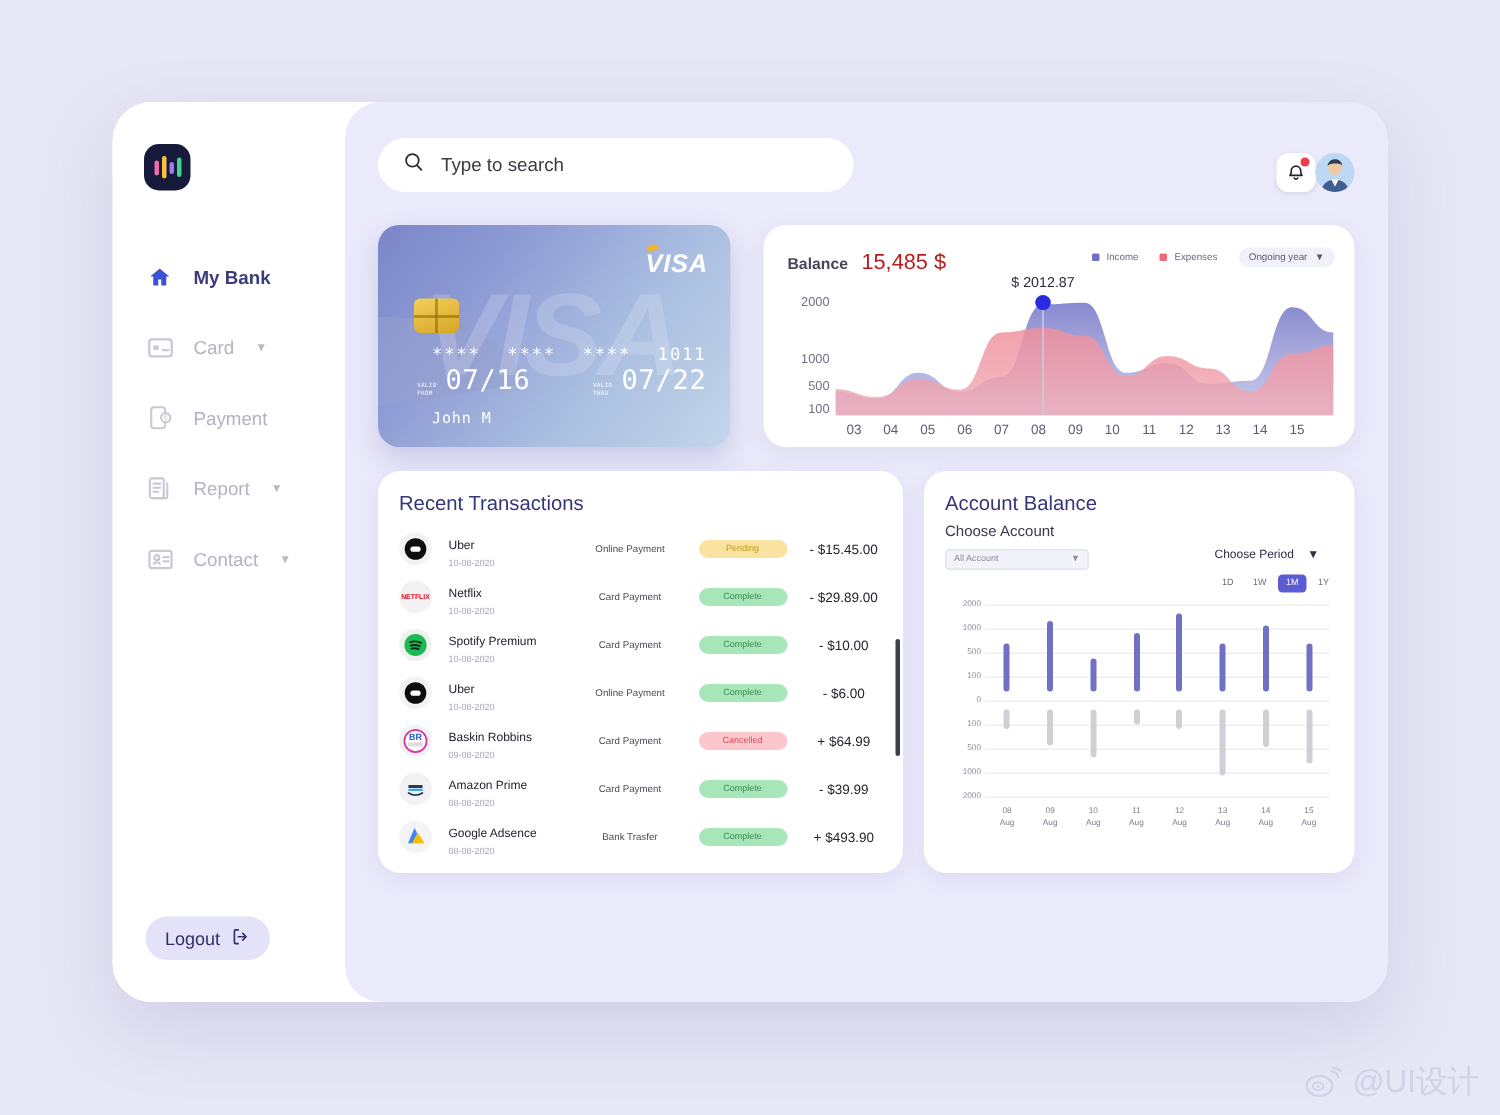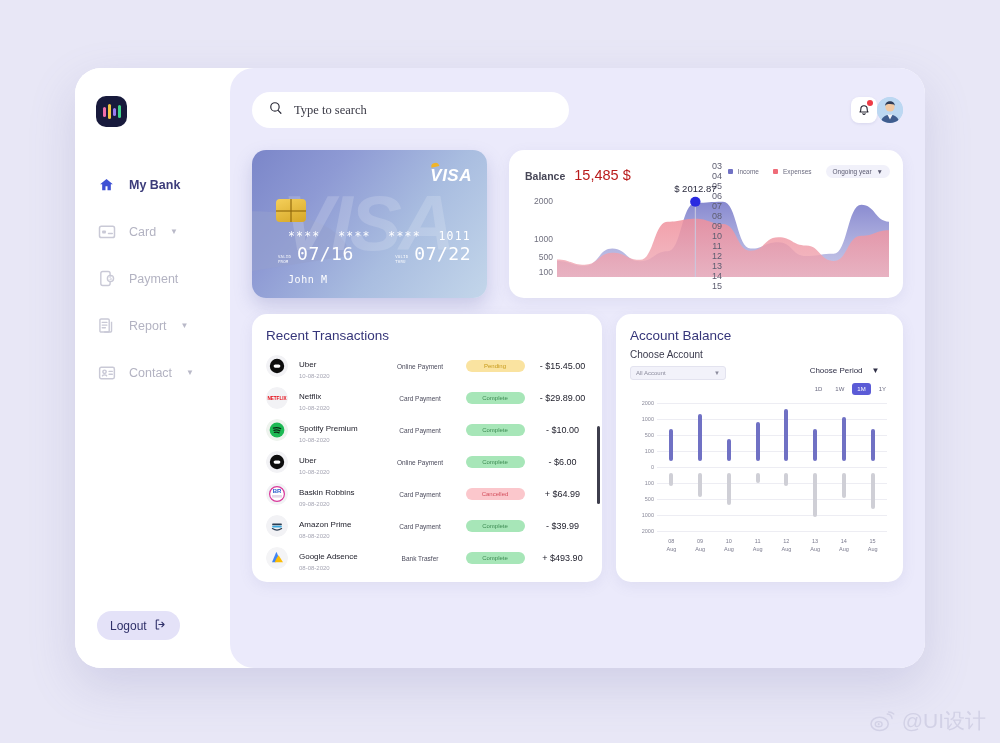--- a/index.html
+++ b/index.html
@@ -63,21 +63,21 @@
 
   
   .content {
     flex: 1; background: #ebeafb;
     border-radius: 24px 0 0 24px;
     padding: 24px 22px 22px 22px;
     position: relative;
   }
 
   
-  .topbar { display: flex; align-items: center; gap: 0; height: 36px; font-family: Liberation Serif, serif; }
+  .topbar { display: flex; align-items: flex-end; gap: 0; height: 36px; }
   .search {
     flex: 1; max-width: 496px; height: 36px;
     background: #fff; border-radius: 18px;
     display: flex; align-items: center; gap: 11px; padding: 0 17px;
   }
   .search input {
     border: none; outline: none; font-size: 12.5px; color: #262633;
     font-family: inherit; background: transparent; width: 100%;
   }
   .search input::placeholder { color: #3a3a46; }
@@ -168,21 +168,21 @@
   .lg .sw { width: 5px; height: 5px; border-radius: 1px; }
   .pill {
     font-size: 6.5px; color: #5a5a70; background: #f1f1fa;
     border-radius: 8px; padding: 3px 7px; display:flex; align-items:center; gap:5px;
     cursor: pointer;
   }
   .chart-wrap { position: relative; height: 104px; margin-top: 4px; }
   .yax { position:absolute; left: 0; top: 0; height: 90px; width: 28px; }
   .yax span { position: absolute; font-size: 8.5px; color: #70707f; right: 0; }
   .plot { position:absolute; left: 32px; right: 0; top: 0; height: 90px; }
-  .xax { position:absolute; left: 32px; right: 12px; bottom: 0; display:flex;flex-direction:column; }
+  .xax { position:absolute; left: 32px; right: 12px; bottom: 0; display:flex; }
   .xax span { flex: 1; text-align:center; font-size: 9px; color: #5d5d70; }
   .tip {
     position:absolute; font-size: 9.5px; color: #2a2a3d; white-space: nowrap;
     transform: translateX(-50%);
   }
 
   
   .row2 { display: flex; gap: 14px; margin-top: 16px; }
   .tx { width: 350px; flex: none; padding: 14px 10px 8px 14px; position: relative; }
   .tx h2, .ab h2 { font-size: 13.5px; color: #36367a; font-weight: normal; }

